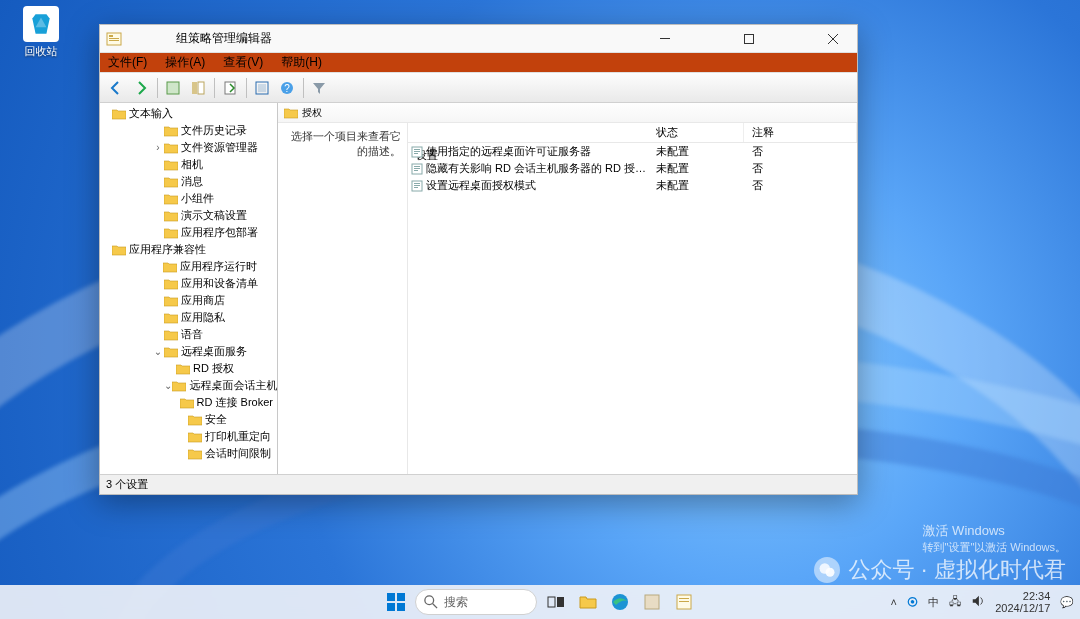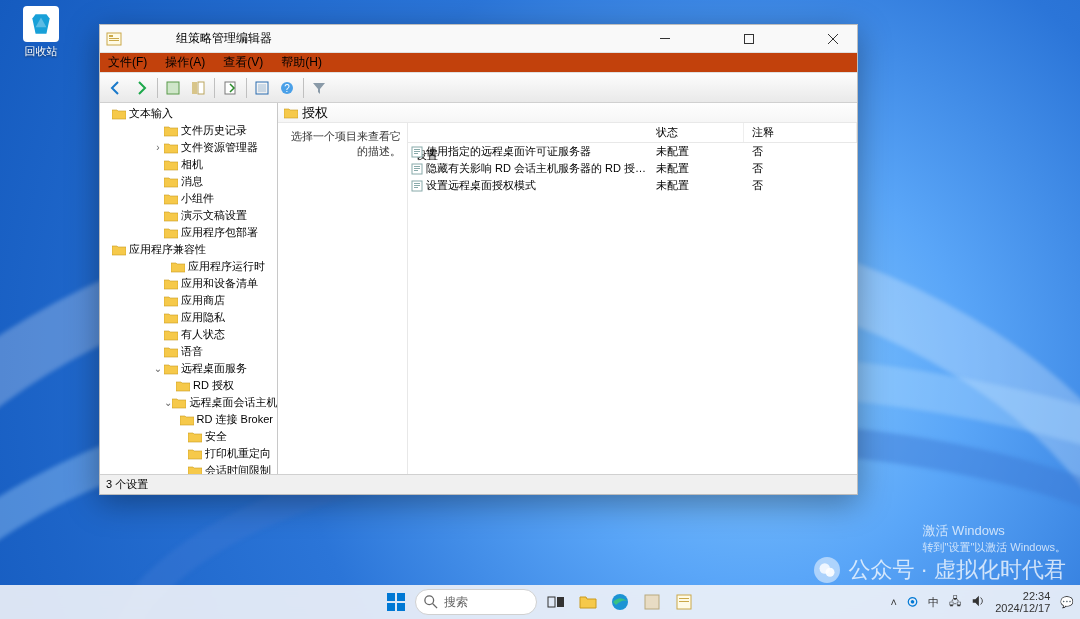--- a/index.html
+++ b/index.html
@@ -42,21 +42,21 @@
   .tree-pane::-webkit-scrollbar-track { background:#f0f0f0; }
 
   .tree-item { display:flex; align-items:center; height:17px; font-size:11px; white-space:nowrap; padding-right:4px;}
   .tree-item .exp { width:12px; text-align:center; color:#666; font-size:10px;}
   .tree-item .fld { width:14px; height:12px; margin-right:3px; flex:0 0 14px;}
   .fld svg { width:14px; height:12px; display:block; }
 
   .list-pane { flex:1; display:flex; flex-direction:column; background:#fff; }
   .list-header { height:20px; background:linear-gradient(#fefefe,#f6f6f6); border-bottom:1px solid #e8e8e8; display:flex; align-items:center; padding-left:6px; }
   .list-header .hicon { width:14px; height:12px; margin-right:4px; }
-  .list-header .htitle { font-size:13px; }
+  .list-header .htitle { font-size:10px; }
   .list-body { flex:1; display:flex; }
   .desc-col { width:130px; border-right:1px solid #e8e8e8; padding:6px 6px; font-size:11px; color:#333;text-align:right; }
   .settings-col { flex:1; display:flex; flex-direction:column; }
   .col-headers { height:20px; display:flex; border-bottom:1px solid #e8e8e8; background:#fff; font-size:11px; }
   .col-headers div { display:flex; align-items:center; padding:0 8px; border-right:1px solid #eee; }
   .ch-setting { flex:0 0 240px;margin-top:32px; }
   .ch-state   { flex:0 0 96px; }
   .ch-comment { flex:1; }
   .rows { display:flex; flex-direction:column; }
   .row { height:17px; display:flex; align-items:center; font-size:11px; }
@@ -263,21 +263,21 @@
         </div>
         <div class="tree-item" style="">
           <span class="exp"></span>
           <span class="fld">
             <svg viewBox="0 0 14 12">
               <path class="folder-shape" d="M0 2 L0 11 L14 11 L14 3 L6 3 L5 2 Z"></path>
             </svg>
           </span>
           <span class="lbl">应用程序兼容性</span>
         </div>
-        <div class="tree-item" style="padding-left: 51px; margin-left: 8px;">
+        <div class="tree-item" style="padding-left: 51px;">
           <span class="exp"></span>
           <span class="fld">
             <svg viewBox="0 0 14 12">
               <path class="folder-shape" d="M0 2 L0 11 L14 11 L14 3 L6 3 L5 2 Z"></path>
             </svg>
           </span>
           <span class="lbl">应用程序运行时</span>
         </div>
         <div class="tree-item" style="padding-left: 52px;">
           <span class="exp"></span>
@@ -298,29 +298,20 @@
           <span class="lbl">应用商店</span>
         </div>
         <div class="tree-item" style="padding-left: 52px;">
           <span class="exp"></span>
           <span class="fld">
             <svg viewBox="0 0 14 12">
               <path class="folder-shape" d="M0 2 L0 11 L14 11 L14 3 L6 3 L5 2 Z"></path>
             </svg>
           </span>
           <span class="lbl">应用隐私</span>
-        </div>
-        <div class="tree-item" style="padding-left: 52px;">
-          <span class="exp"></span>
-          <span class="fld">
-            <svg viewBox="0 0 14 12">
-              <path class="folder-shape" d="M0 2 L0 11 L14 11 L14 3 L6 3 L5 2 Z"></path>
-            </svg>
-          </span>
-          <span class="lbl">有人状态</span>
         </div>
         <div class="tree-item" style="padding-left: 52px;">
           <span class="exp"></span>
           <span class="fld">
             <svg viewBox="0 0 14 12">
               <path class="folder-shape" d="M0 2 L0 11 L14 11 L14 3 L6 3 L5 2 Z"></path>
             </svg>
           </span>
           <span class="lbl">语音</span>
         </div>

